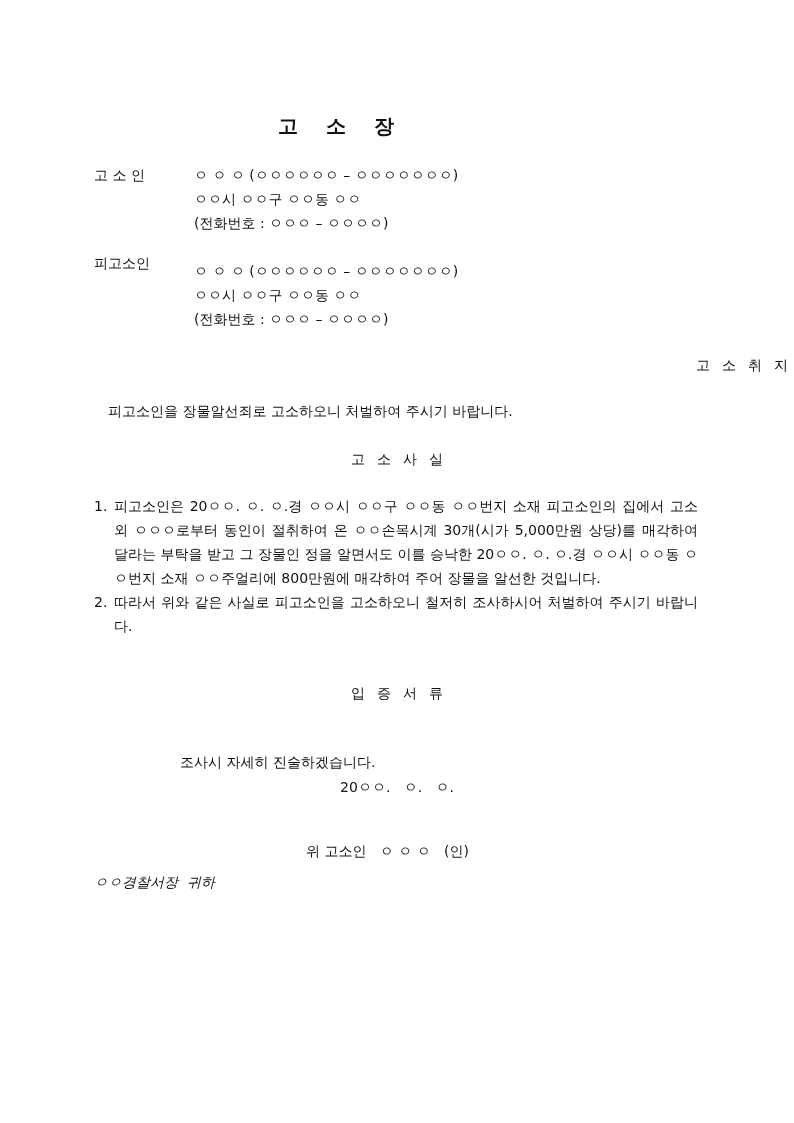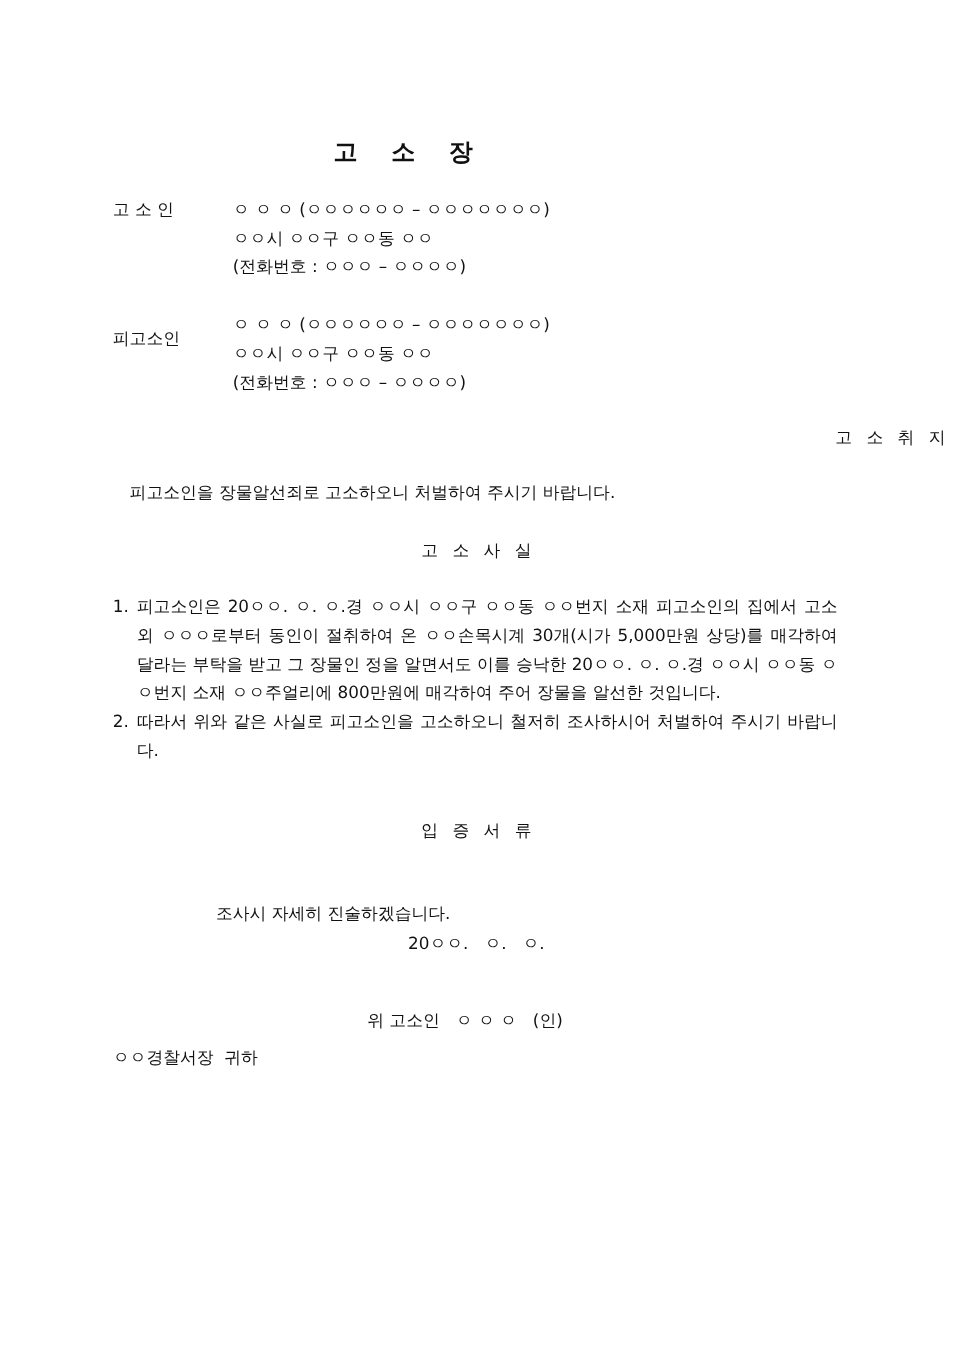--- a/index.html
+++ b/index.html
@@ -30,21 +30,21 @@
 
   <div class="abs title">
     <span>고</span><span>소</span><span>장</span>
   </div>
 
   <div class="abs label" style="top:168px;">고 소 인</div>
   <div class="abs val" style="top:168px;">ㅇ ㅇ ㅇ (ㅇㅇㅇㅇㅇㅇ – ㅇㅇㅇㅇㅇㅇㅇ)</div>
   <div class="abs val" style="top:192px;">ㅇㅇ시 ㅇㅇ구 ㅇㅇ동 ㅇㅇ</div>
   <div class="abs val" style="top:216px;">(전화번호 : ㅇㅇㅇ – ㅇㅇㅇㅇ)</div>
 
-  <div class="abs label" style="top:276px;">피고소인</div>
+  <div class="abs label" style="top:256px;">피고소인</div>
   <div class="abs val" style="top:264px;">ㅇ ㅇ ㅇ (ㅇㅇㅇㅇㅇㅇ – ㅇㅇㅇㅇㅇㅇㅇ)</div>
   <div class="abs val" style="top:288px;">ㅇㅇ시 ㅇㅇ구 ㅇㅇ동 ㅇㅇ</div>
   <div class="abs val" style="top:312px;">(전화번호 : ㅇㅇㅇ – ㅇㅇㅇㅇ)</div>
 
   <div class="abs section" style="top:358px;text-align:right;">
     <span>고</span><span>소</span><span>취</span><span>지</span>
   </div>
   <div class="abs" style="top:404px; left:108px;text-align:right;">피고소인을 장물알선죄로 고소하오니 처벌하여 주시기 바랍니다.</div>
 
   <div class="abs section" style="top:452px;">
@@ -63,15 +63,15 @@
   </div>
 
   <div class="abs section" style="top:686px;text-align:center;">
     <span>입</span><span>증</span><span>서</span><span>류</span>
   </div>
   <div class="abs" style="top:755px; left:180px;">조사시 자세히 진술하겠습니다.</div>
 
   <div class="abs" style="top:780px; left:0; width:794px; text-align:center; white-space:pre;">20ㅇㅇ.   ㅇ.   ㅇ.</div>
   <div class="abs" style="top:827px; left:306px; white-space:pre;margin-top:17px;">위 고소인   ㅇ ㅇ ㅇ   (인)</div>
 
-  <div class="abs" style="top:875px; left:94px; white-space:pre;">ㅇㅇ경찰서장  귀하</div>
+  <div class="abs" style="top:875px; left:94px; white-space:pre;font-style:italic;">ㅇㅇ경찰서장  귀하</div>
 
 </div>
 
 </body></html>

